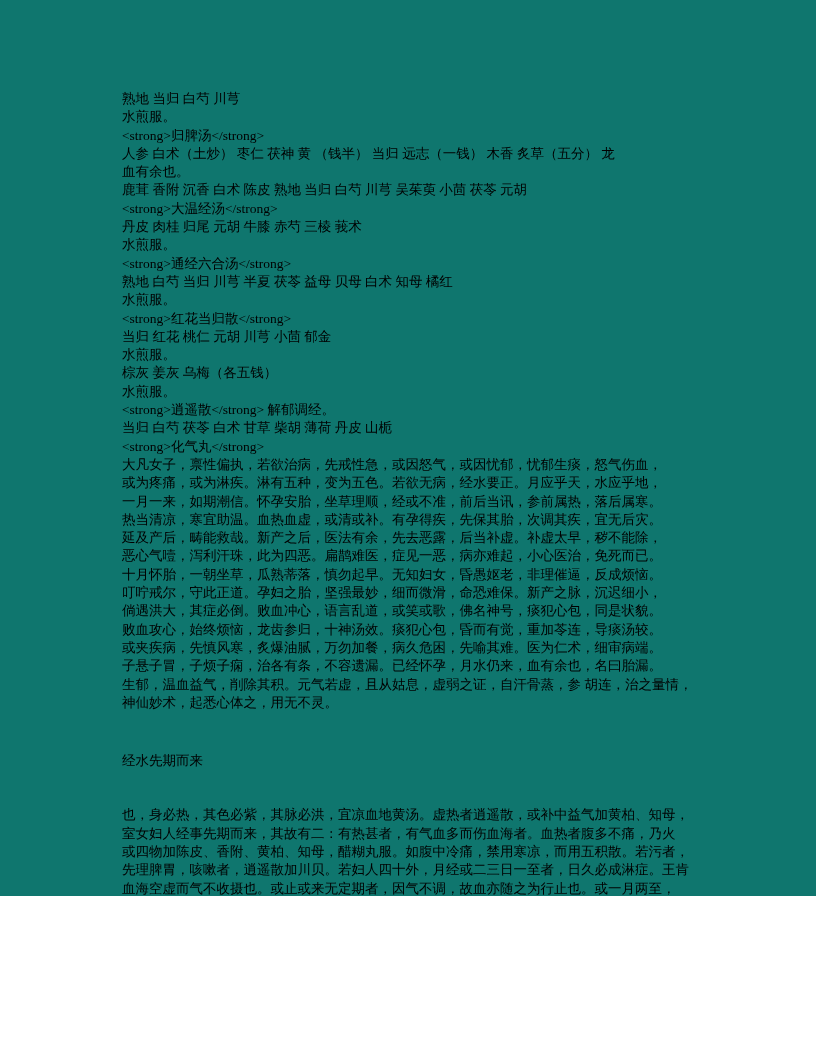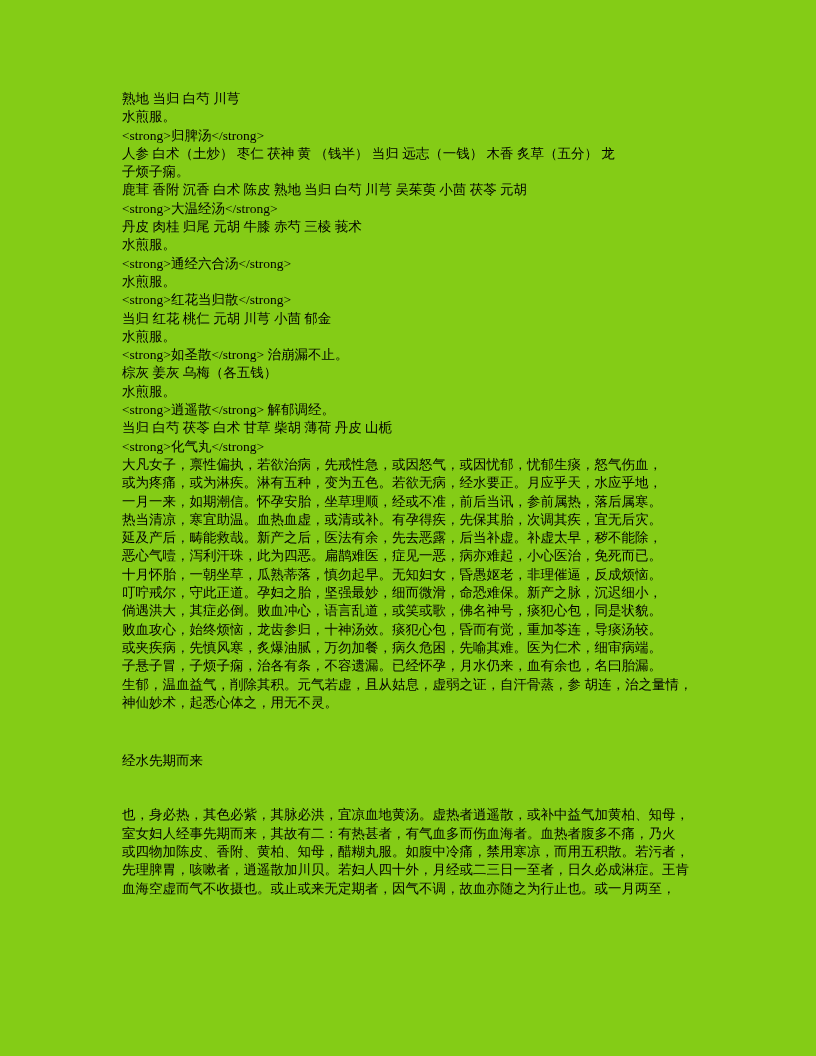--- a/index.html
+++ b/index.html
@@ -9,24 +9,24 @@
   }
   body {
     width: 816px;
     height: 1056px;
     font-family: "Liberation Serif", "DejaVu Serif", serif;
     color: #000000;
   }
   .page {
     box-sizing: border-box;
     width: 816px;
-    height: 1056px;
+    height: 896px;
     padding: 90px 118px 20px 122px;
     overflow: hidden;
-    background: #84cc16;
+    background: #0f766e;
   }
   .text-block {
     margin: 0;
   }
   .line {
     font-size: 13.5px;
     line-height: 18.3px;
     min-height: 18.3px;
     white-space: pre-wrap;
     letter-spacing: 0;
@@ -39,31 +39,31 @@
 </style>
 </head>
 <body style="background: rgb(255, 255, 255); color: rgb(0, 0, 0);">
 
 <div class="page">
   <div class="text-block">
       <div class="line">熟地 当归 白芍 川芎</div>
       <div class="line">水煎服。</div>
       <div class="line">&lt;strong&gt;归脾汤&lt;/strong&gt;</div>
       <div class="line">人参 白术（土炒） 枣仁 茯神 黄 （钱半） 当归 远志（一钱） 木香 炙草（五分） 龙</div>
-      <div class="line">子烦子痫。</div>
+      <div class="line">血有余也。</div>
       <div class="line">鹿茸 香附 沉香 白术 陈皮 熟地 当归 白芍 川芎 吴茱萸 小茴 茯苓 元胡</div>
       <div class="line">&lt;strong&gt;大温经汤&lt;/strong&gt;</div>
       <div class="line">丹皮 肉桂 归尾 元胡 牛膝 赤芍 三棱 莪术</div>
       <div class="line">水煎服。</div>
       <div class="line">&lt;strong&gt;通经六合汤&lt;/strong&gt;</div>
+      <div class="line">熟地 白芍 当归 川芎 半夏 茯苓 益母 贝母 白术 知母 橘红</div>
       <div class="line">水煎服。</div>
       <div class="line">&lt;strong&gt;红花当归散&lt;/strong&gt;</div>
       <div class="line">当归 红花 桃仁 元胡 川芎 小茴 郁金</div>
       <div class="line">水煎服。</div>
-      <div class="line">&lt;strong&gt;如圣散&lt;/strong&gt; 治崩漏不止。</div>
       <div class="line">棕灰 姜灰 乌梅（各五钱）</div>
       <div class="line">水煎服。</div>
       <div class="line">&lt;strong&gt;逍遥散&lt;/strong&gt; 解郁调经。</div>
       <div class="line">当归 白芍 茯苓 白术 甘草 柴胡 薄荷 丹皮 山栀</div>
       <div class="line">&lt;strong&gt;化气丸&lt;/strong&gt;</div>
     </div>
 
   <div class="text-block">
       <div class="line">大凡女子，禀性偏执，若欲治病，先戒性急，或因怒气，或因忧郁，忧郁生痰，怒气伤血，</div>
       <div class="line">或为疼痛，或为淋疾。淋有五种，变为五色。若欲无病，经水要正。月应乎天，水应乎地，</div>

